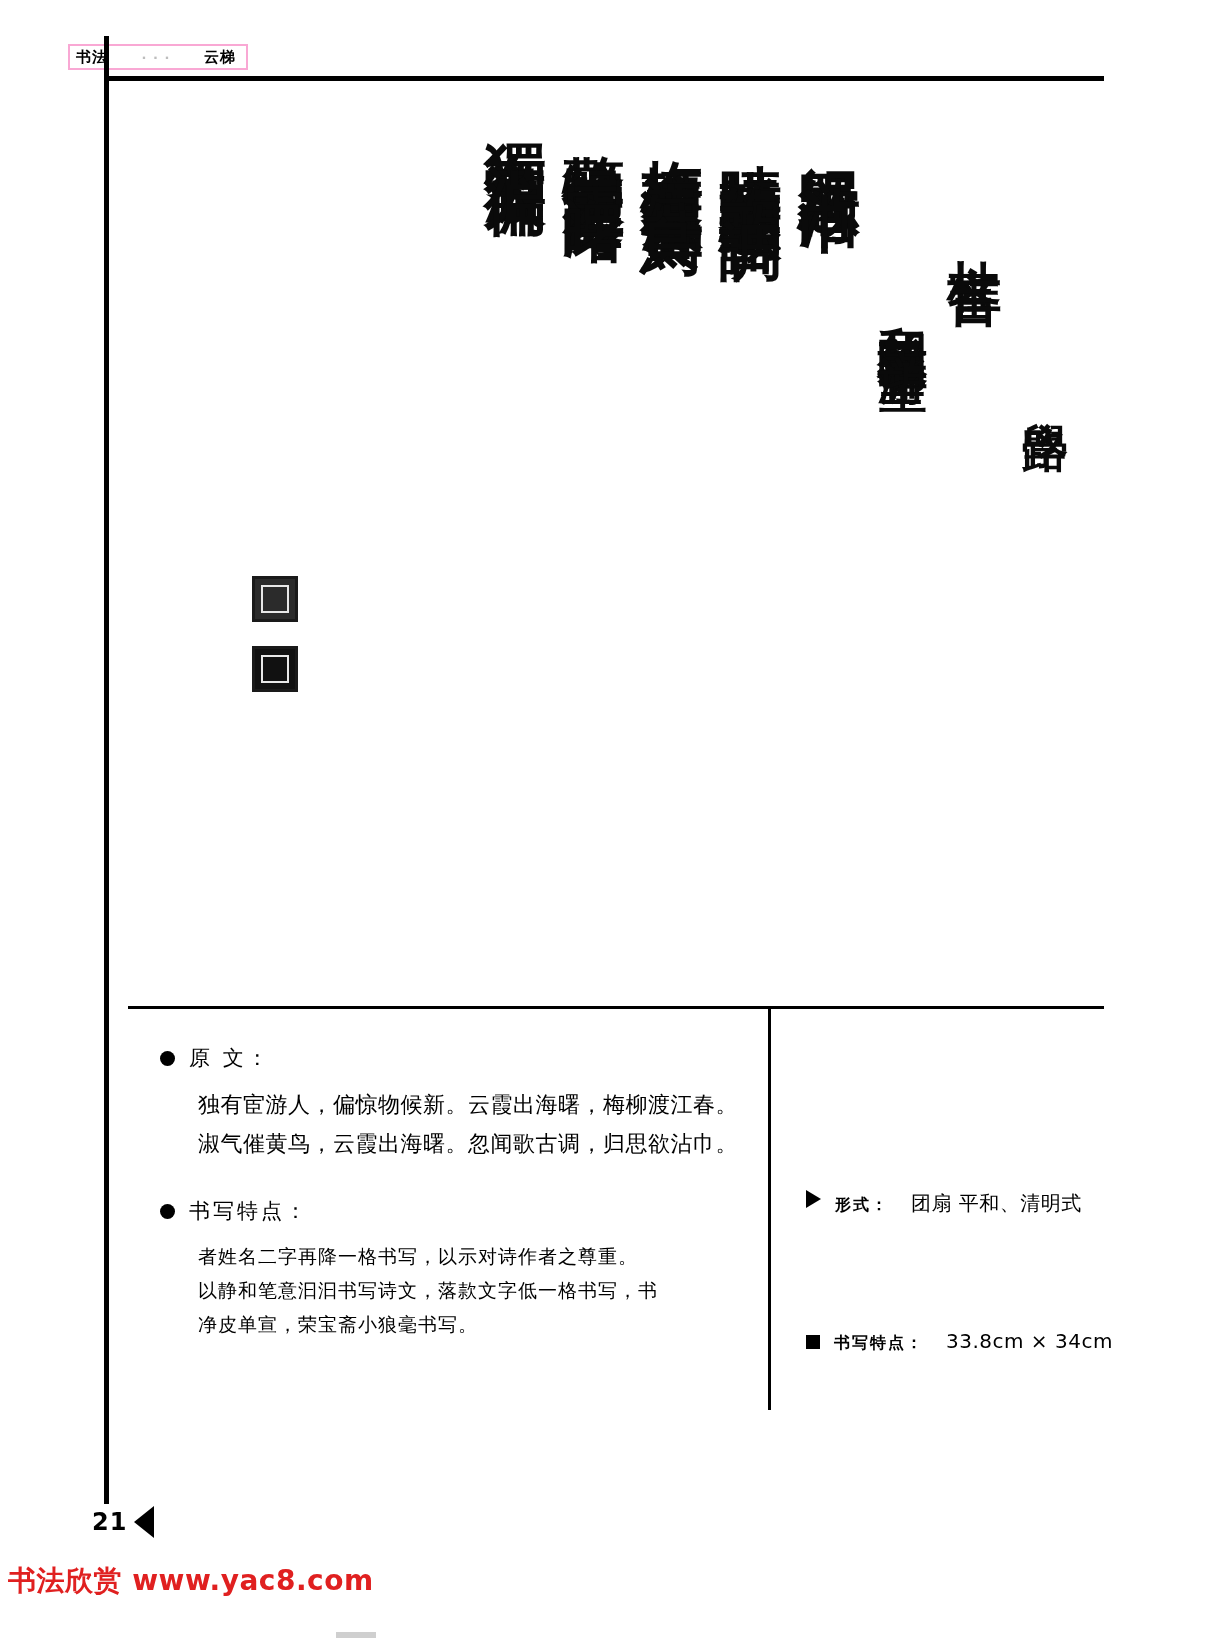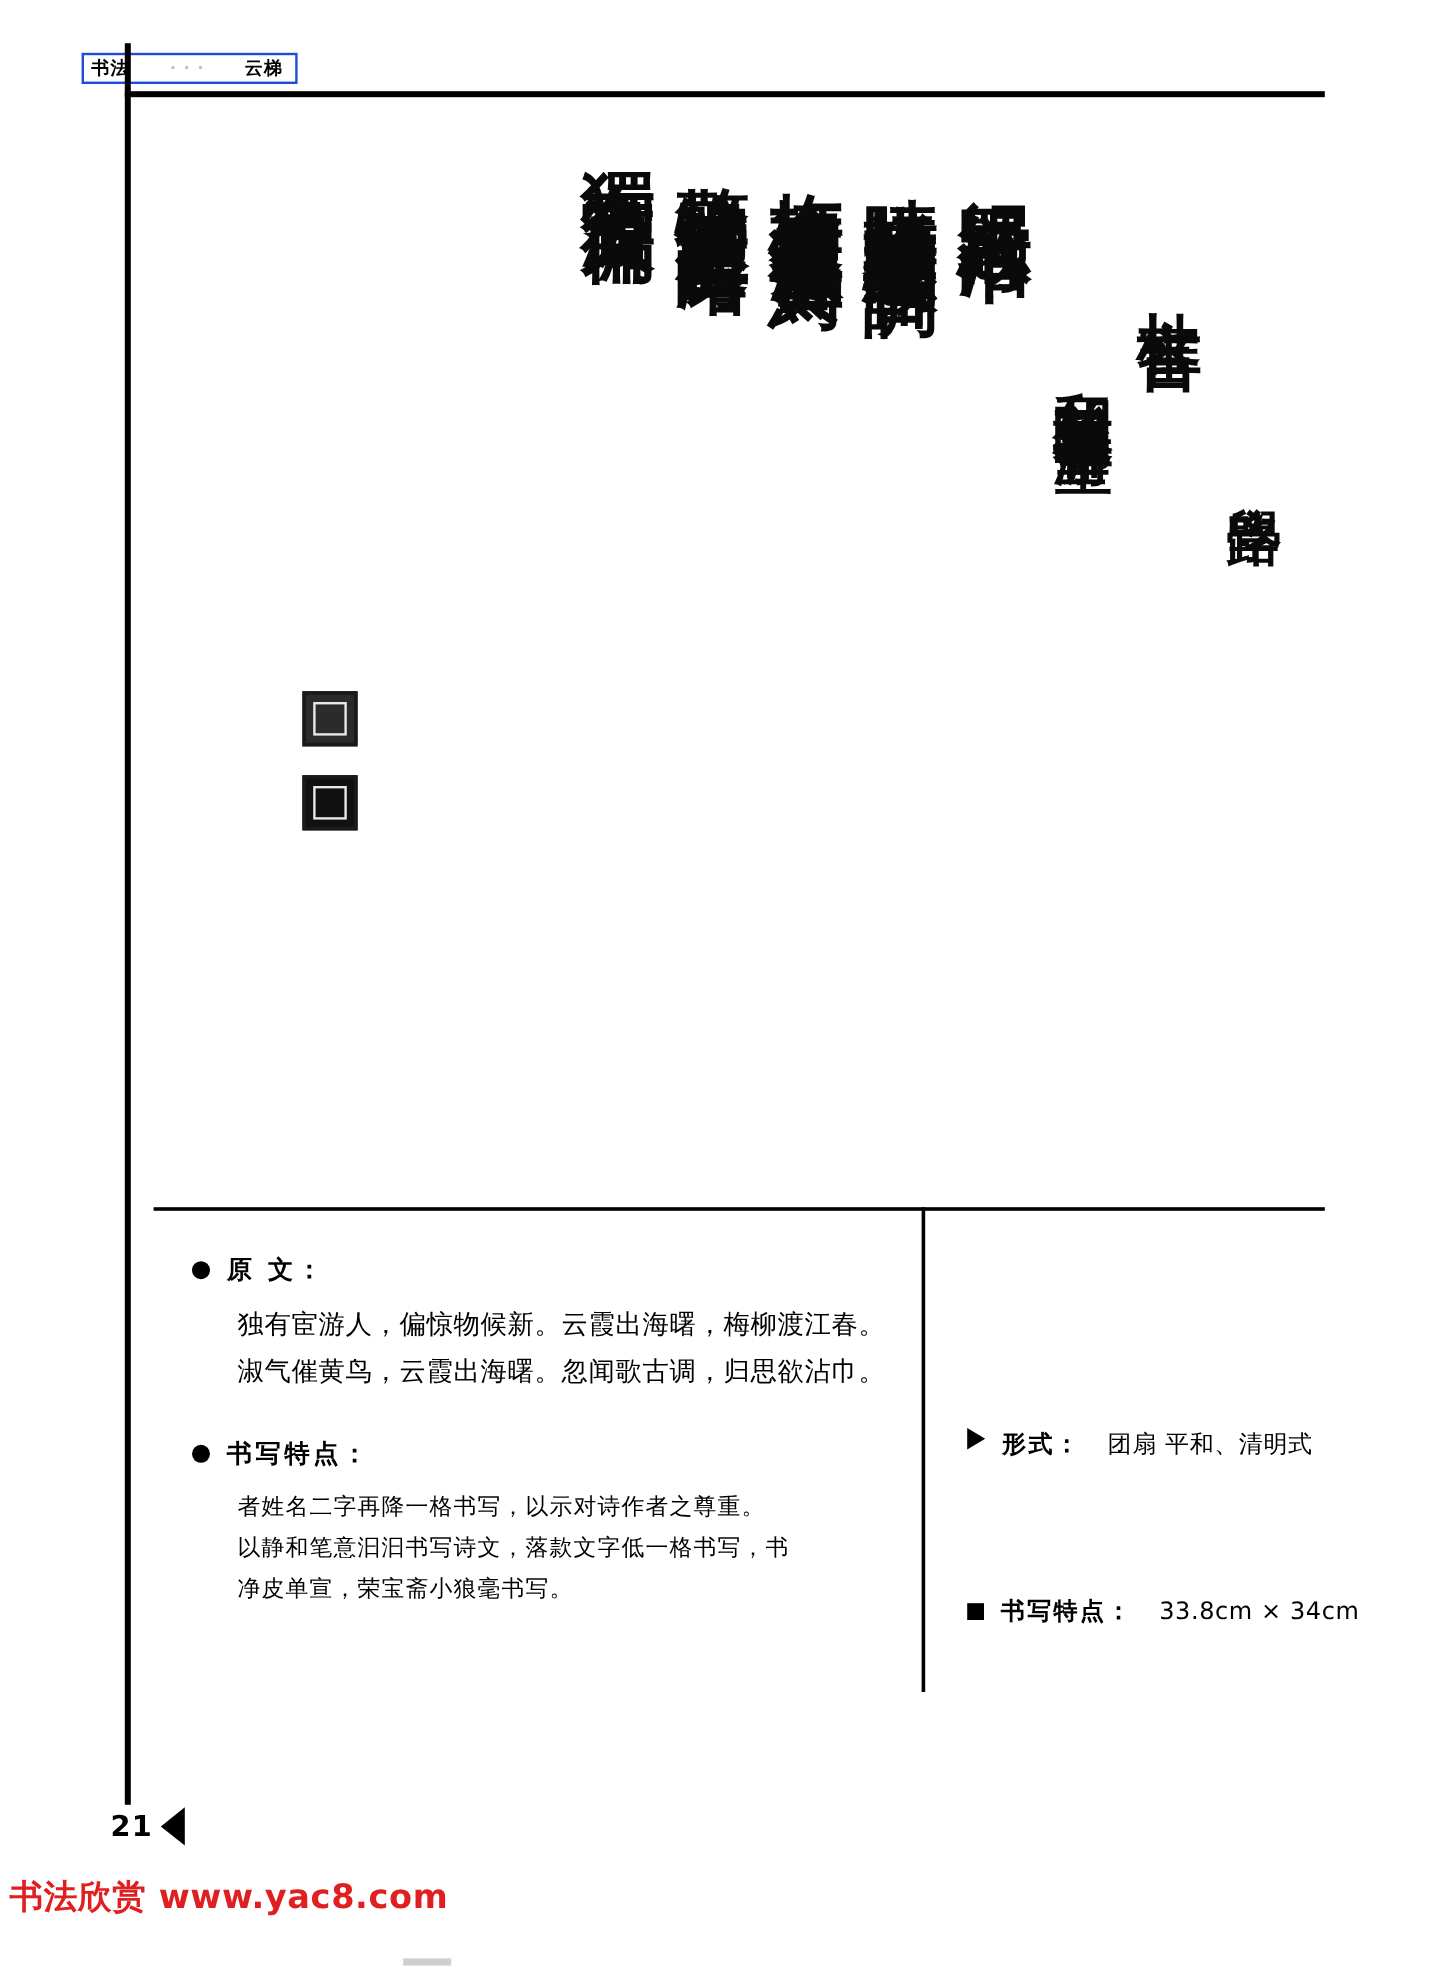--- a/index.html
+++ b/index.html
@@ -16,21 +16,21 @@
     overflow: hidden;
   }
 
   
   .header-tag {
     position: absolute;
     left: 68px;
     top: 44px;
     width: 180px;
     height: 26px;
-    border: 2px solid #1d4ed8;
+    border: 2px solid #f9a8d4;
     background: #fff;
     display: flex;
     align-items: center;
     box-sizing: border-box;
   }
   .header-tag .seg {
     font-size: 15px;
     font-weight: bold;
     line-height: 1;
     letter-spacing: 1px;
@@ -179,21 +179,21 @@
   .bullet-dot {
     width: 15px;
     height: 15px;
     border-radius: 50%;
     background: #000;
     margin-right: 14px;
     flex: none;
   }
   .note-title {
     font-size: 21px;
-    font-weight: bold;
+    font-weight: normal;
     letter-spacing: 3px;
   }
   .note-body {
     font-size: 22px;
     line-height: 1.75;
     letter-spacing: 0.5px;
     margin-left: 38px;
   }
   .note-body.big {
     font-size: 19px;
@@ -226,21 +226,21 @@
   }
   .sq-marker {
     width: 14px; height: 14px;
     background: #000;
     margin-right: 14px;
     position: relative;
     top: 1px;
     flex: none;
   }
   .spec-label {
-    font-size: 20px;
+    font-size: 16px;
     font-weight: bold;
     letter-spacing: 2px;
     white-space: nowrap;
   }
   .spec-value {
     font-size: 20px;
     font-weight: normal;
     letter-spacing: 0.5px;
     margin-left: 22px;
     white-space: nowrap;

